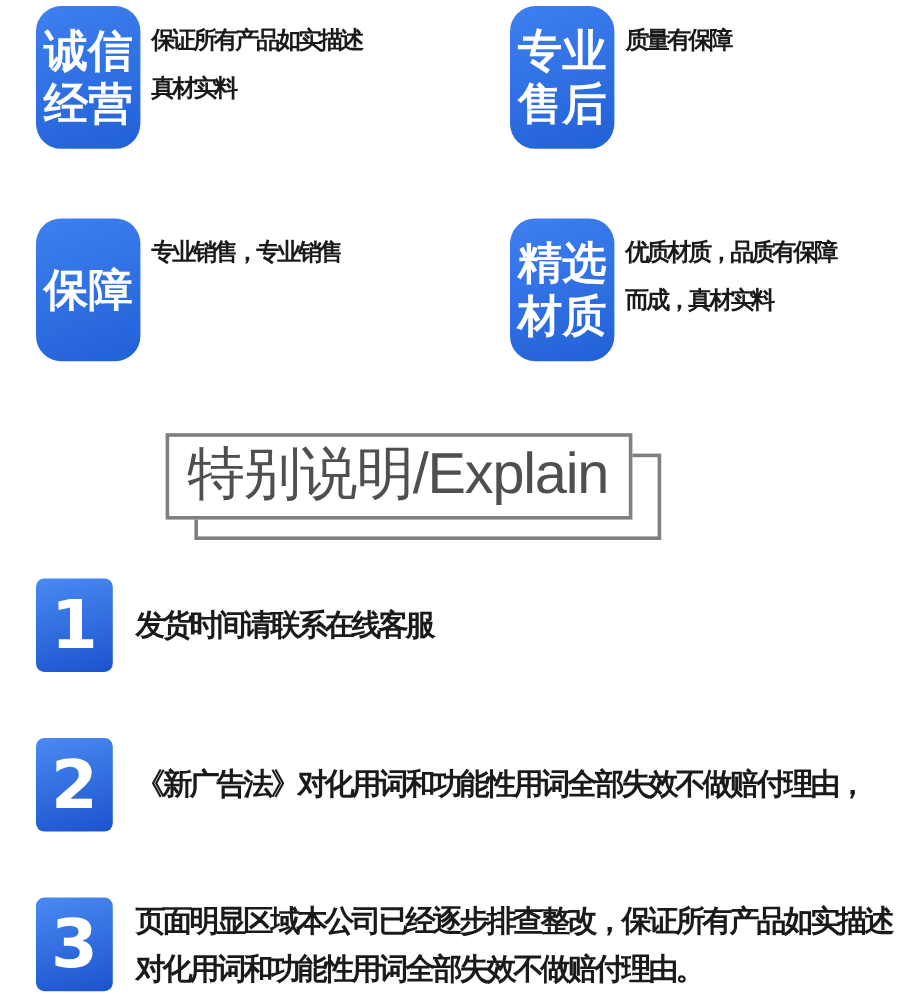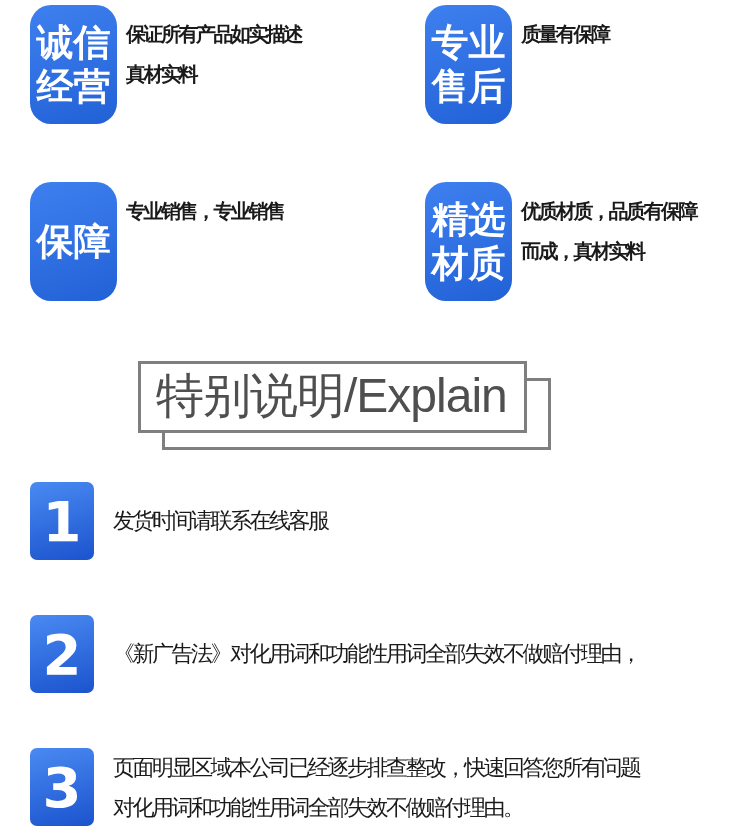--- a/index.html
+++ b/index.html
@@ -71,21 +71,21 @@
     width:64px;height:78px;flex:0 0 64px;
     border-radius:7px;
     background:linear-gradient(165deg,var(--num-grad-top) 0%,var(--num-grad-bottom) 100%);
     color:var(--white);
     display:flex;align-items:center;justify-content:center;
     font-size:56px;font-weight:700;
     font-family:"DejaVu Sans","Liberation Sans",sans-serif;
   }
   .note-text{
     margin-left:19px;align-self:center;
-    font-size:22px;font-weight:400;letter-spacing:-2.5px;
+    font-size:25px;font-weight:700;letter-spacing:-2.5px;
     line-height:40px;white-space:nowrap;color:var(--text-dark);
   }
   .note-text span{display:block;}
 </style>
 </head>
 <body>
 
 
 
 <div class="features">
@@ -156,21 +156,21 @@
     <div class="note-text">
       <span>《新广告法》对化用词和功能性用词全部失效不做赔付理由，</span>
     </div>
   </div>
 
   <div class="note">
     <div class="note-num">
       <span>3</span>
     </div>
     <div class="note-text">
-      <span>页面明显区域本公司已经逐步排查整改，快速回答您所有问题</span>
+      <span>页面明显区域本公司已经逐步排查整改，保证所有产品如实描述</span>
       <span>对化用词和功能性用词全部失效不做赔付理由。</span>
     </div>
   </div>
 
 </div>
 
 
 
 
 </body></html>

